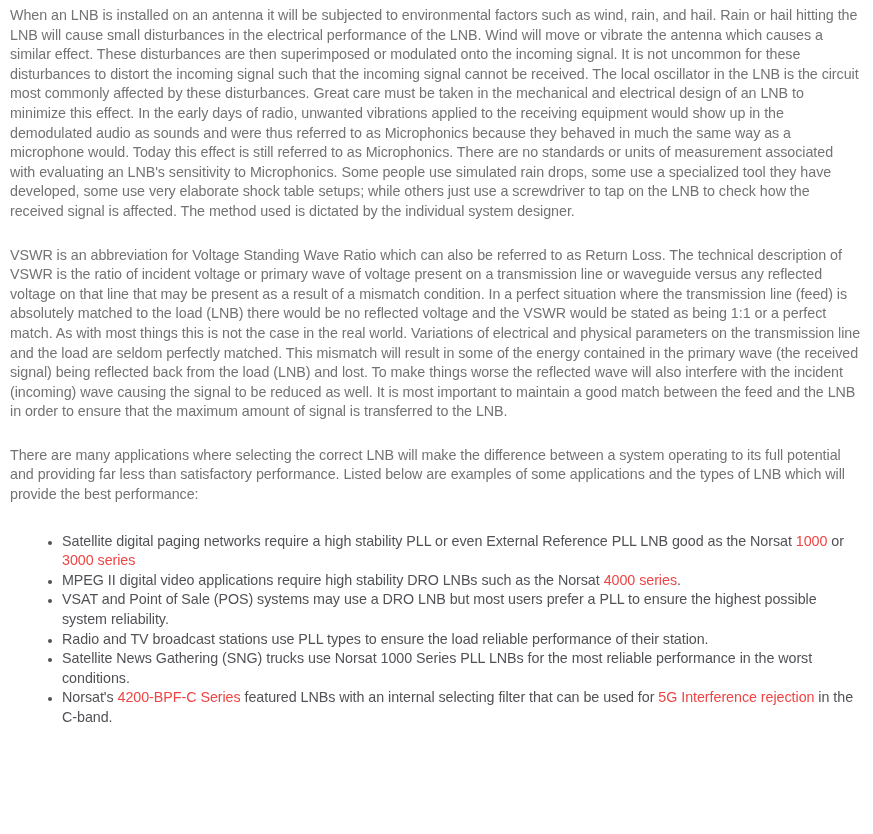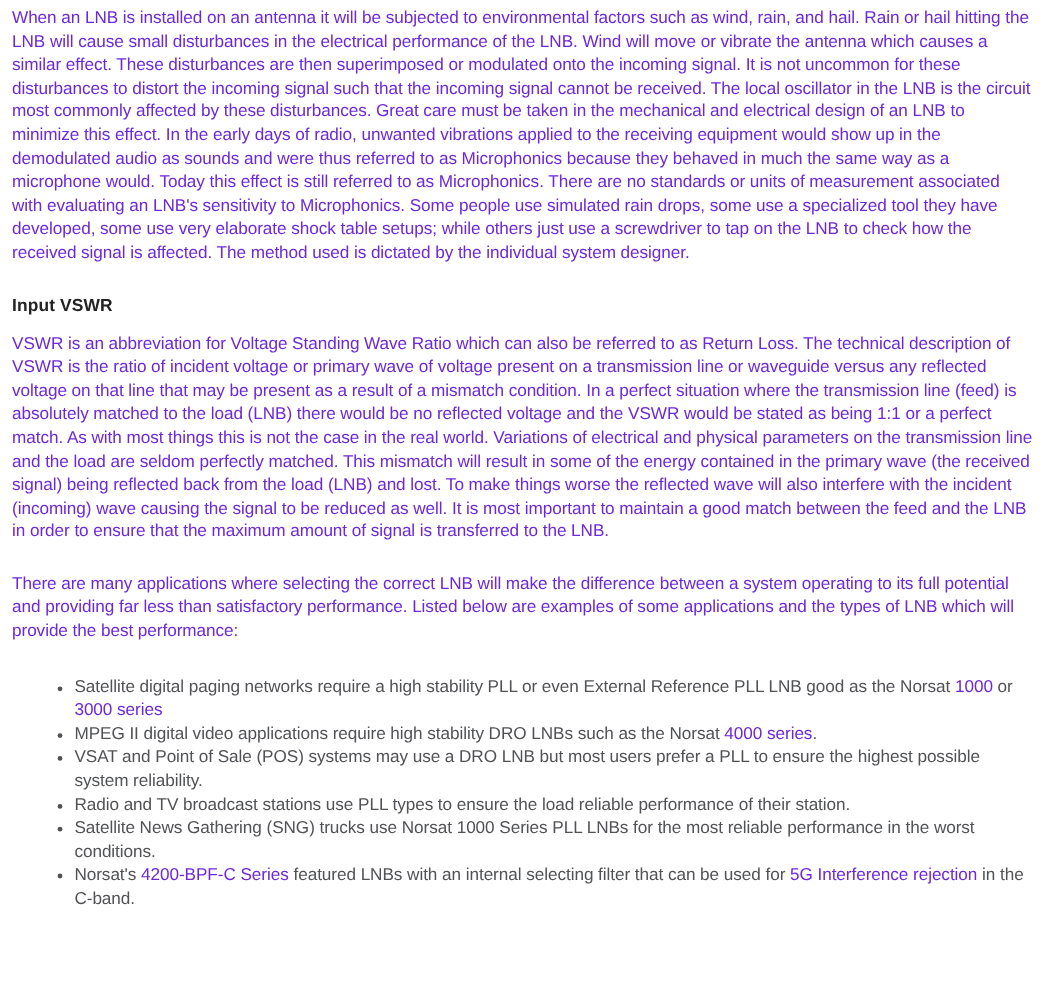--- a/index.html
+++ b/index.html
@@ -18,21 +18,21 @@
     font-size: 14.5px;
     font-weight: bold;
     color: #232323;
     line-height: 19px;
     letter-spacing: 0.1px;
     margin: 0 0 13px 0;
   }
   .section { margin: 0; }
   .body-paragraph {
     font-size: 14.3px;
-    color: #6d28d9;
+    color: #737373;
     line-height: 19.6px;
     margin: 0 0 18px 0;
     max-width: 856px;
     letter-spacing: -0.05px;
   }
   .section-gap { height: 6px; }
   .bullet-list {
     margin: 27px 0 0 0;
     padding: 0 0 0 52px;
     list-style: disc outside;
@@ -40,38 +40,37 @@
   }
   .bullet-list li {
     font-size: 14.3px;
     color: #515256;
     line-height: 19.6px;
     letter-spacing: -0.05px;
     padding-left: 0;
   }
   .bullet-list li::marker { color: #515256; font-size: 12px; }
   .link {
-    color: #6d28d9;
+    color: #ef4444;
     text-decoration: none;
     cursor: pointer;
   }
 </style>
 </head>
 <body>
 
 <main class="article">
 
   <section class="section">
     <p class="body-paragraph">When an LNB is installed on an antenna it will be subjected to environmental factors such as wind, rain, and hail. Rain or hail hitting the LNB will cause small disturbances in the electrical performance of the LNB. Wind will move or vibrate the antenna which causes a similar effect. These disturbances are then superimposed or modulated onto the incoming signal. It is not uncommon for these disturbances to distort the incoming signal such that the incoming signal cannot be received. The local oscillator in the LNB is the circuit most commonly affected by these disturbances. Great care must be taken in the mechanical and electrical design of an LNB to minimize this effect. In the early days of radio, unwanted vibrations applied to the receiving equipment would show up in the demodulated audio as sounds and were thus referred to as Microphonics because they behaved in much the same way as a microphone would. Today this effect is still referred to as Microphonics. There are no standards or units of measurement associated with evaluating an LNB's sensitivity to Microphonics. Some people use simulated rain drops, some use a specialized tool they have developed, some use very elaborate shock table setups; while others just use a screwdriver to tap on the LNB to check how the received signal is affected. The method used is dictated by the individual system designer.</p>
   </section>
 
   <div class="section-gap"></div>
 
   <section class="section">
-    <h3 class="section-heading">Input VSWR</h3>
     <p class="body-paragraph">VSWR is an abbreviation for Voltage Standing Wave Ratio which can also be referred to as Return Loss. The technical description of VSWR is the ratio of incident voltage or primary wave of voltage present on a transmission line or waveguide versus any reflected voltage on that line that may be present as a result of a mismatch condition. In a perfect situation where the transmission line (feed) is absolutely matched to the load (LNB) there would be no reflected voltage and the VSWR would be stated as being 1:1 or a perfect match. As with most things this is not the case in the real world. Variations of electrical and physical parameters on the transmission line and the load are seldom perfectly matched. This mismatch will result in some of the energy contained in the primary wave (the received signal) being reflected back from the load (LNB) and lost. To make things worse the reflected wave will also interfere with the incident (incoming) wave causing the signal to be reduced as well. It is most important to maintain a good match between the feed and the LNB in order to ensure that the maximum amount of signal is transferred to the LNB.</p>
   </section>
 
   <div class="section-gap"></div>
 
   <section class="section">
     <p class="body-paragraph">There are many applications where selecting the correct LNB will make the difference between a system operating to its full potential and providing far less than satisfactory performance. Listed below are examples of some applications and the types of LNB which will provide the best performance:</p>
     <ul class="bullet-list">
         <li><span>Satellite digital paging networks require a high stability PLL or even External Reference PLL LNB good as the Norsat </span><span class="link">1000</span><span> or </span><span class="link">3000 series</span></li>
         <li><span>MPEG II digital video applications require high stability DRO LNBs such as the Norsat </span><span class="link">4000 series</span><span>.</span></li>

